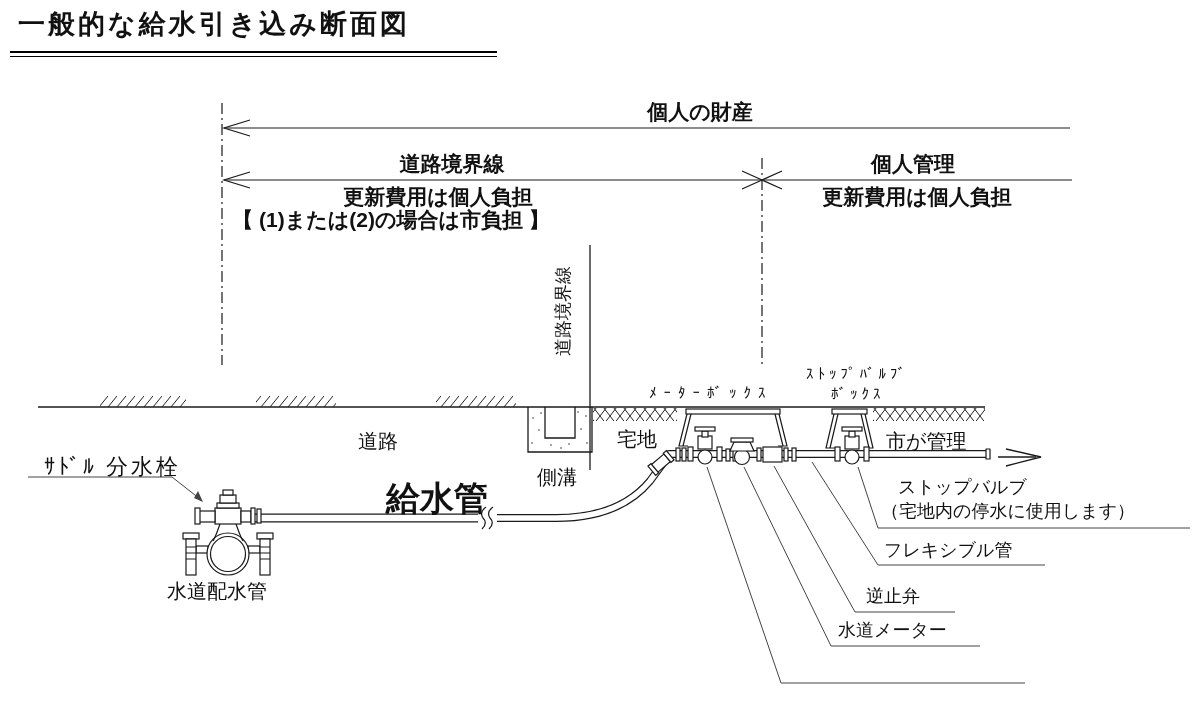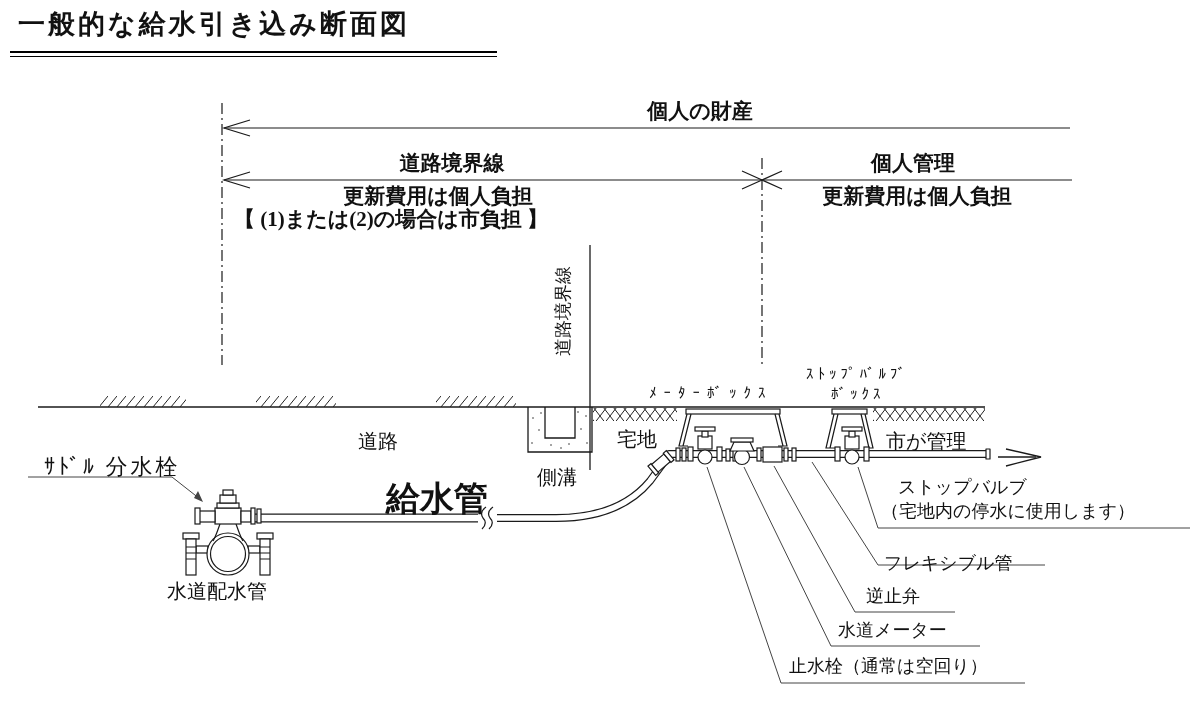--- a/index.html
+++ b/index.html
@@ -1,18 +1,18 @@
 <!DOCTYPE html>
 <html><head>
 <meta charset="utf-8">
 <style>
   html,body{margin:0;padding:0;background:#fff;}
   #stage{
     position:relative;width:1198px;height:708px;background:#ffffff;overflow:hidden;
-    font-family:Liberation Serif, serif;color:#111;
+    font-family:Liberation Sans, sans-serif;color:#111;
   }
   #stage svg{position:absolute;left:0;top:0;}
   .t{position:absolute;white-space:nowrap;color:#111;line-height:1.1;}
   .b{font-weight:bold;}
   .c{transform:translateX(-50%);}
   .title{font-size:27px;font-weight:bold;letter-spacing:3px;}
   .dbl-underline{position:absolute;border-top:2px solid #000;border-bottom:1px solid #000;height:3px;}
   .dim{font-size:21px;font-weight:bold;}
   .site{font-size:20px;}
   .ann{font-size:18px;}
@@ -196,18 +196,17 @@
   <div class="t b" style="left:386px;top:480px;font-size:34px;">給水管</div>
   <div class="t kana" style="left:44px;top:455px;font-size:22px;letter-spacing:3px;">ｻﾄﾞﾙ 分水栓</div>
   <div class="t site" style="left:167px;top:580px;">水道配水管</div>
 
   <div class="t kana" style="left:649px;top:385px;letter-spacing:7px;">ﾒｰﾀｰﾎﾞｯｸｽ</div>
   <div class="t kana" style="left:806px;top:366px;letter-spacing:4px;">ｽﾄｯﾌﾟﾊﾞﾙﾌﾞ</div>
   <div class="t kana" style="left:831px;top:386px;letter-spacing:4px;">ﾎﾞｯｸｽ</div>
 
   <div class="t ann" style="left:898px;top:478px;">ストップバルブ</div>
   <div class="t ann" style="left:881px;top:502px;">（宅地内の停水に使用します）</div>
-  <div class="t ann" style="left:884px;top:554px;text-align:right;">フレキシブル管</div>
+  <div class="t ann" style="left:884px;top:541px;text-align:right;">フレキシブル管</div>
   <div class="t ann" style="left:866px;top:587px;">逆止弁</div>
   <div class="t ann" style="left:838px;top:621px;">水道メーター</div>
-  <div class="t ann" style="left:789px;top:657px;">止水栓（通常は空回り）</div>
 
 </div>
 
 </body></html>

